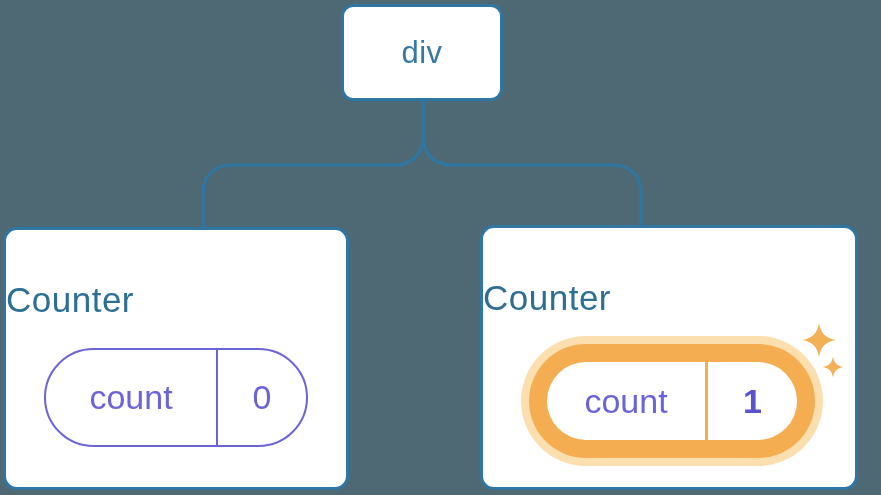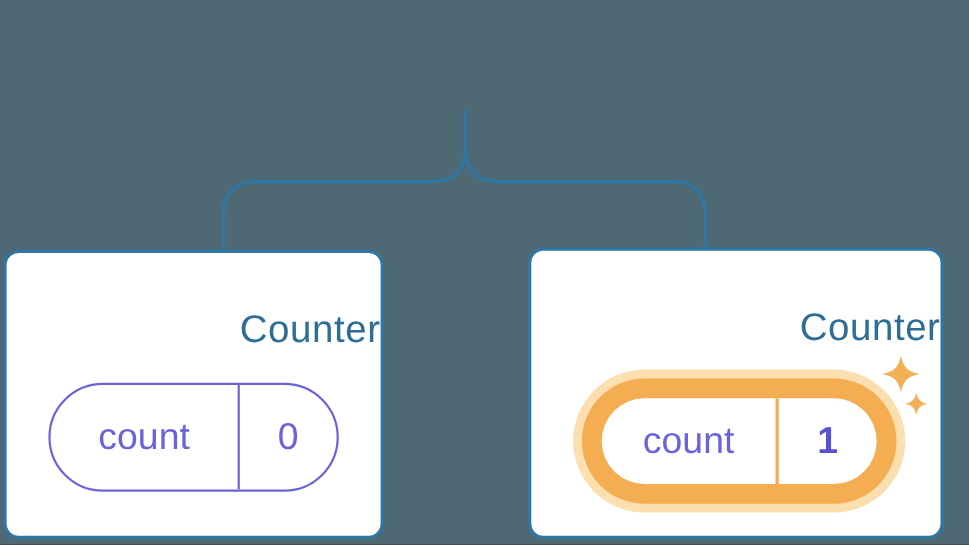--- a/index.html
+++ b/index.html
@@ -26,21 +26,21 @@
   
   .component-box{
     position:absolute;background:#ffffff;
     border:3px solid #2f76a3;border-radius:14px;
     box-sizing:border-box;
   }
   .component-box.left{left:3px;top:227px;width:346px;height:263px;}
   .component-box.right{left:480px;top:225px;width:378px;height:265px;}
   .component-title{
     position:absolute;left:0;top:50px;width:100%;
-    text-align:right;font-size:35px;color:#2d6e95;font-weight:500;
+    text-align:left;font-size:35px;color:#2d6e95;font-weight:500;
     letter-spacing:.5px;
   }
 
   
   .state-pill{
     position:absolute;left:38px;top:118px;width:264px;height:99px;
     border:2.5px solid #6b63d8;border-radius:60px;
     box-sizing:border-box;
     display:flex;align-items:stretch;overflow:hidden;
     background:#ffffff;
@@ -84,20 +84,23 @@
 </head>
 <body>
 
 <div class="canvas">
 
   <svg class="connector" viewBox="0 0 881 495" fill="none">
     <path d="M423 101 L423 136 C423 154 412 165 394 165 L231 165 C214 165 203 176 203 193 L203 227" stroke="#2f76a3" stroke-width="3.2" stroke-linecap="round" stroke-linejoin="round"></path>
     <path d="M423 101 L423 136 C423 154 434 165 452 165 L613 165 C630 165 641 176 641 193 L641 225" stroke="#2f76a3" stroke-width="3.2" stroke-linecap="round" stroke-linejoin="round"></path>
   </svg>
 
+  <div class="root-node">
+    <span class="label">div</span>
+  </div>
 
   <div class="component-box left">
     <div class="component-title">Counter</div>
     <div class="state-pill">
       <div class="pill-key">count</div>
       <div class="pill-value">0</div>
     </div>
   </div>
 
   <div class="component-box right">

